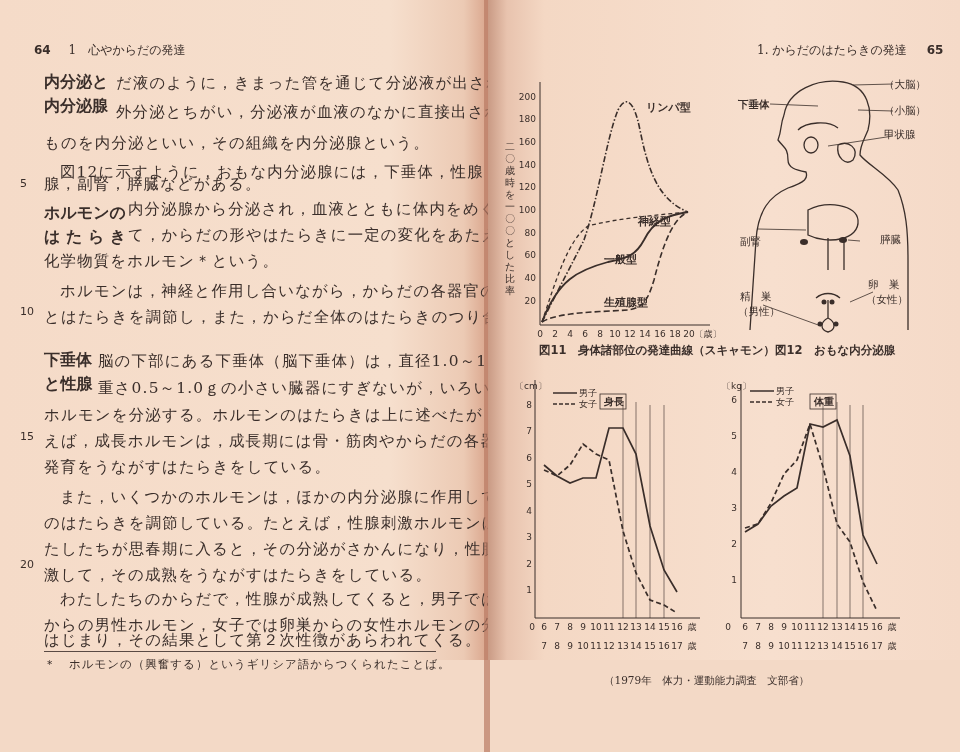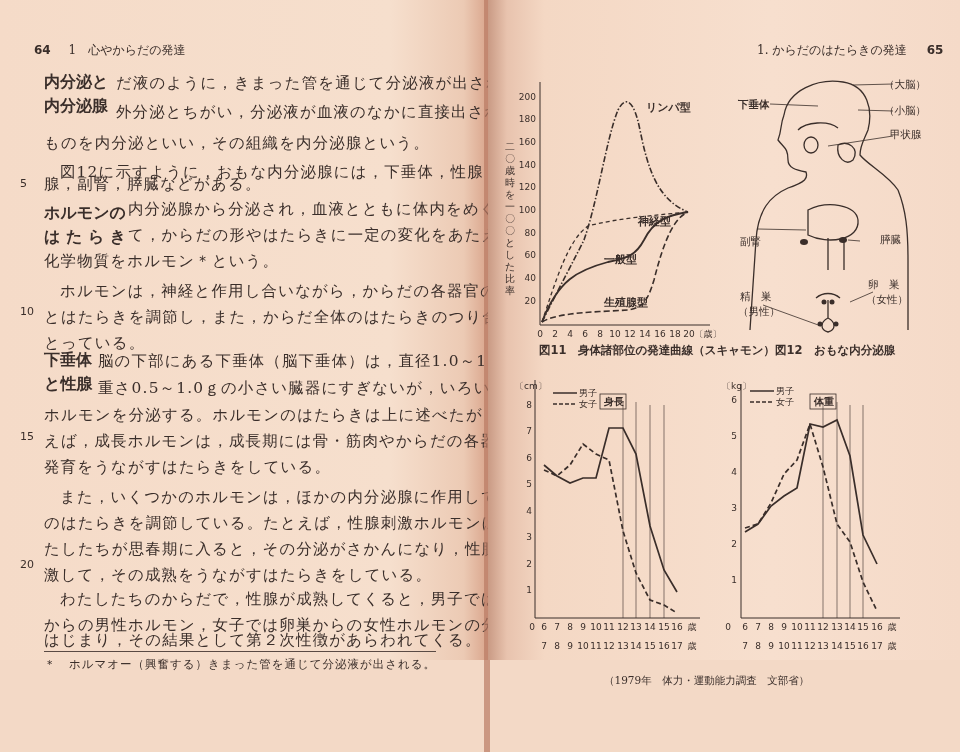--- a/index.html
+++ b/index.html
@@ -46,41 +46,40 @@
   <div class="txt" style="left:116px;top:97px;">外分泌とちがい，分泌液が血液のなかに直接出される</div>
   <div class="txt" style="left:44px;top:112px;margin-top:16px;">ものを内分泌といい，その組織を内分泌腺という。</div>
   <div class="txt" style="left:60px;top:157px;">図12に示すように，おもな内分泌腺には，下垂体，性腺，甲状</div>
   <div class="txt" style="left:44px;top:170px;margin-top:0;"></div>
   <div class="txt" style="left:44px;top:169px;">腺，副腎，膵臓などがある。</div>
   <div class="txt" style="left:128px;top:194px;">内分泌腺から分泌され，血液とともに体内をめぐっ</div>
   <div class="txt" style="left:128px;top:220px;">て，からだの形やはたらきに一定の変化をあたえる</div>
   <div class="txt" style="left:44px;top:246px;">化学物質をホルモン＊という。</div>
   <div class="txt" style="left:60px;top:276px;">ホルモンは，神経と作用し合いながら，からだの各器官の発育</div>
   <div class="txt" style="left:44px;top:302px;">とはたらきを調節し，また，からだ全体のはたらきのつり合いを</div>
-  <div class="txt" style="left:44px;top:328px;">とっている。</div>
   <div class="txt" style="left:98px;top:346px;">脳の下部にある下垂体（脳下垂体）は，直径1.0～1.5cm,</div>
   <div class="txt" style="left:98px;top:373px;">重さ0.5～1.0ｇの小さい臓器にすぎないが，いろいろな</div>
   <div class="txt" style="left:44px;top:400px;">ホルモンを分泌する。ホルモンのはたらきは上に述べたが，たと</div>
   <div class="txt" style="left:44px;top:426px;">えば，成長ホルモンは，成長期には骨・筋肉やからだの各器官の</div>
   <div class="txt" style="left:44px;top:452px;">発育をうながすはたらきをしている。</div>
   <div class="txt" style="left:60px;top:482px;">また，いくつかのホルモンは，ほかの内分泌腺に作用して，そ</div>
   <div class="txt" style="left:44px;top:508px;">のはたらきを調節している。たとえば，性腺刺激ホルモンは，わ</div>
   <div class="txt" style="left:44px;top:534px;">たしたちが思春期に入ると，その分泌がさかんになり，性腺を刺</div>
   <div class="txt" style="left:44px;top:560px;">激して，その成熟をうながすはたらきをしている。</div>
   <div class="txt" style="left:60px;top:584px;">わたしたちのからだで，性腺が成熟してくると，男子では精巣</div>
   <div class="txt" style="left:44px;top:610px;">からの男性ホルモン，女子では卵巣からの女性ホルモンの分泌が</div>
   <div class="txt" style="left:44px;top:625px;">はじまり，その結果として第２次性徴があらわれてくる。</div>
 
   <div class="lnum" style="top:177px;">5</div>
   <div class="lnum" style="top:305px;">10</div>
   <div class="lnum" style="top:430px;">15</div>
   <div class="lnum" style="top:558px;">20</div>
 
   <div class="rule"></div>
-  <div class="foot">＊　ホルマオー（興奮する）きまった管を通じて分泌液が出される。</div>
+  <div class="foot">＊　ホルモンの（興奮する）というギリシア語からつくられたことば。</div>
 </div>
 
 <div class="gutter"></div>
 
 <div id="right-page" class="page">
   <div class="runhead" style="left:248px;margin-left:21px;">
     <span>1. からだのはたらきの発達</span>
     <span class="pg" style="margin-left:16px;">65</span>
   </div>
 
@@ -169,21 +168,21 @@
       <line x1="340" y1="146" x2="405" y2="136"></line>
       <line x1="270" y1="229" x2="318" y2="230"></line>
       <line x1="360" y1="240" x2="372" y2="241"></line>
       <line x1="362" y1="302" x2="385" y2="292"></line>
       <line x1="275" y1="305" x2="333" y2="326"></line>
     </g>
   </svg>
   <div class="cap2" style="left:396px;top:78px;text-align:right;">（大脳）</div>
   <div class="cap2" style="left:250px;top:98px;font-weight:bold;">下垂体</div>
   <div class="cap2" style="left:396px;top:104px;">（小脳）</div>
-  <div class="cap2" style="left:396px;top:128px;margin-left:6px;">甲状腺</div>
+  <div class="cap2" style="left:396px;top:128px;">甲状腺</div>
   <div class="cap2" style="left:252px;top:235px;">副腎</div>
   <div class="cap2" style="left:392px;top:233px;">膵臓</div>
   <div class="cap2" style="left:380px;top:278px;">卵　巣</div>
   <div class="cap2" style="left:378px;top:293px;">（女性）</div>
   <div class="cap2" style="left:252px;top:290px;">精　巣</div>
   <div class="cap2" style="left:250px;top:305px;">（男性）</div>
   <div class="cap" style="left:274px;top:343px;">図12　おもな内分泌腺</div>
 
   <svg style="position:absolute;left:0;top:0;" width="472" height="752">
 

